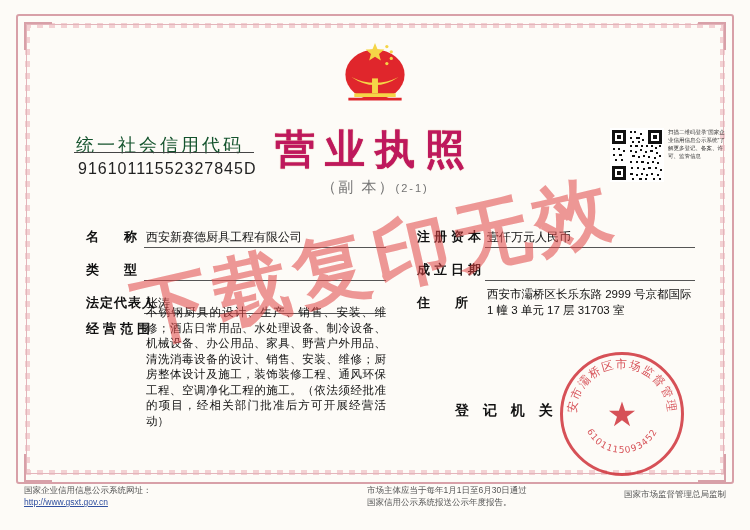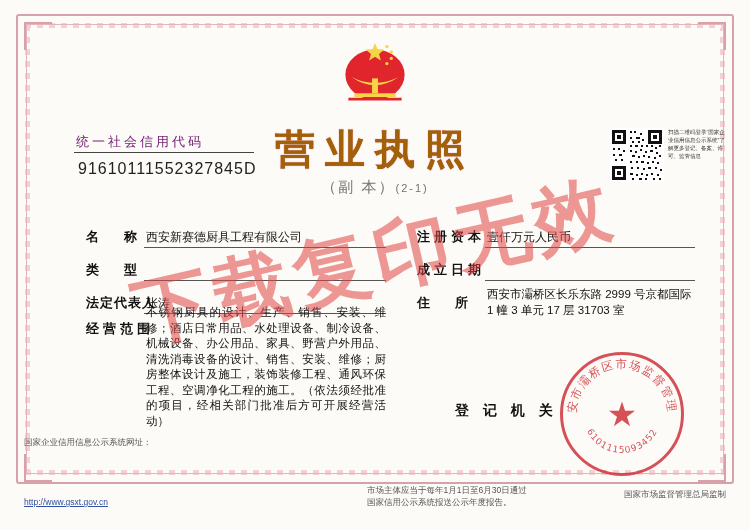--- a/index.html
+++ b/index.html
@@ -47,36 +47,36 @@
 
   
   .emblem{
     position:absolute;left:50%;top:34px;transform:translateX(-50%);
     width:74px;height:74px;
   }
   
   .title{
     position:absolute;left:50%;top:122px;transform:translateX(-50%);
     font-family:"DejaVu Sans","Liberation Sans",sans-serif;
-    font-size:40px;font-weight:bold;color:#a16207;
+    font-size:40px;font-weight:bold;color:#be185d;
     letter-spacing:10px;
     white-space:nowrap;
     text-shadow:0 0 1px #c0282d;
     text-align:center;
   }
   .subtitle{
     position:absolute;left:50%;top:178px;transform:translateX(-50%);
     font-size:15px;color:#737373;letter-spacing:2px;white-space:nowrap;
   }
   .subtitle .small{font-size:11px;}
 
   
   .code-label{
     position:absolute;left:76px;top:133px;
-    font-size:13px;color:#701a75;letter-spacing:3px;white-space:nowrap;text-align:center;
+    font-size:18px;color:#14532d;letter-spacing:3px;white-space:nowrap;text-align:center;
   }
   .code-line{
     position:absolute;left:74px;top:152px;width:180px;height:1px;background:#444;
   }
   .code-value{
     position:absolute;left:78px;top:160px;
     font-size:16px;color:#222;letter-spacing:1px;white-space:nowrap;
   }
 
   
@@ -309,21 +309,21 @@
     </svg>
     <div class="seal-star">★</div>
   </div>
 
 
   <div class="watermark">下载复印无效</div>
 
   <div class="footer">
     <div class="f-left">
       <div>国家企业信用信息公示系统网址：</div>
-      <div style="color:#3050a0;text-decoration:underline;margin-top:48px;">http://www.gsxt.gov.cn</div>
+      <div style="color:#3050a0;text-decoration:underline;">http://www.gsxt.gov.cn</div>
     </div>
     <div class="f-mid">
       <div>市场主体应当于每年1月1日至6月30日通过</div>
       <div>国家信用公示系统报送公示年度报告。</div>
     </div>
     <div class="f-right">国家市场监督管理总局监制</div>
   </div>
 
 </div>
 

